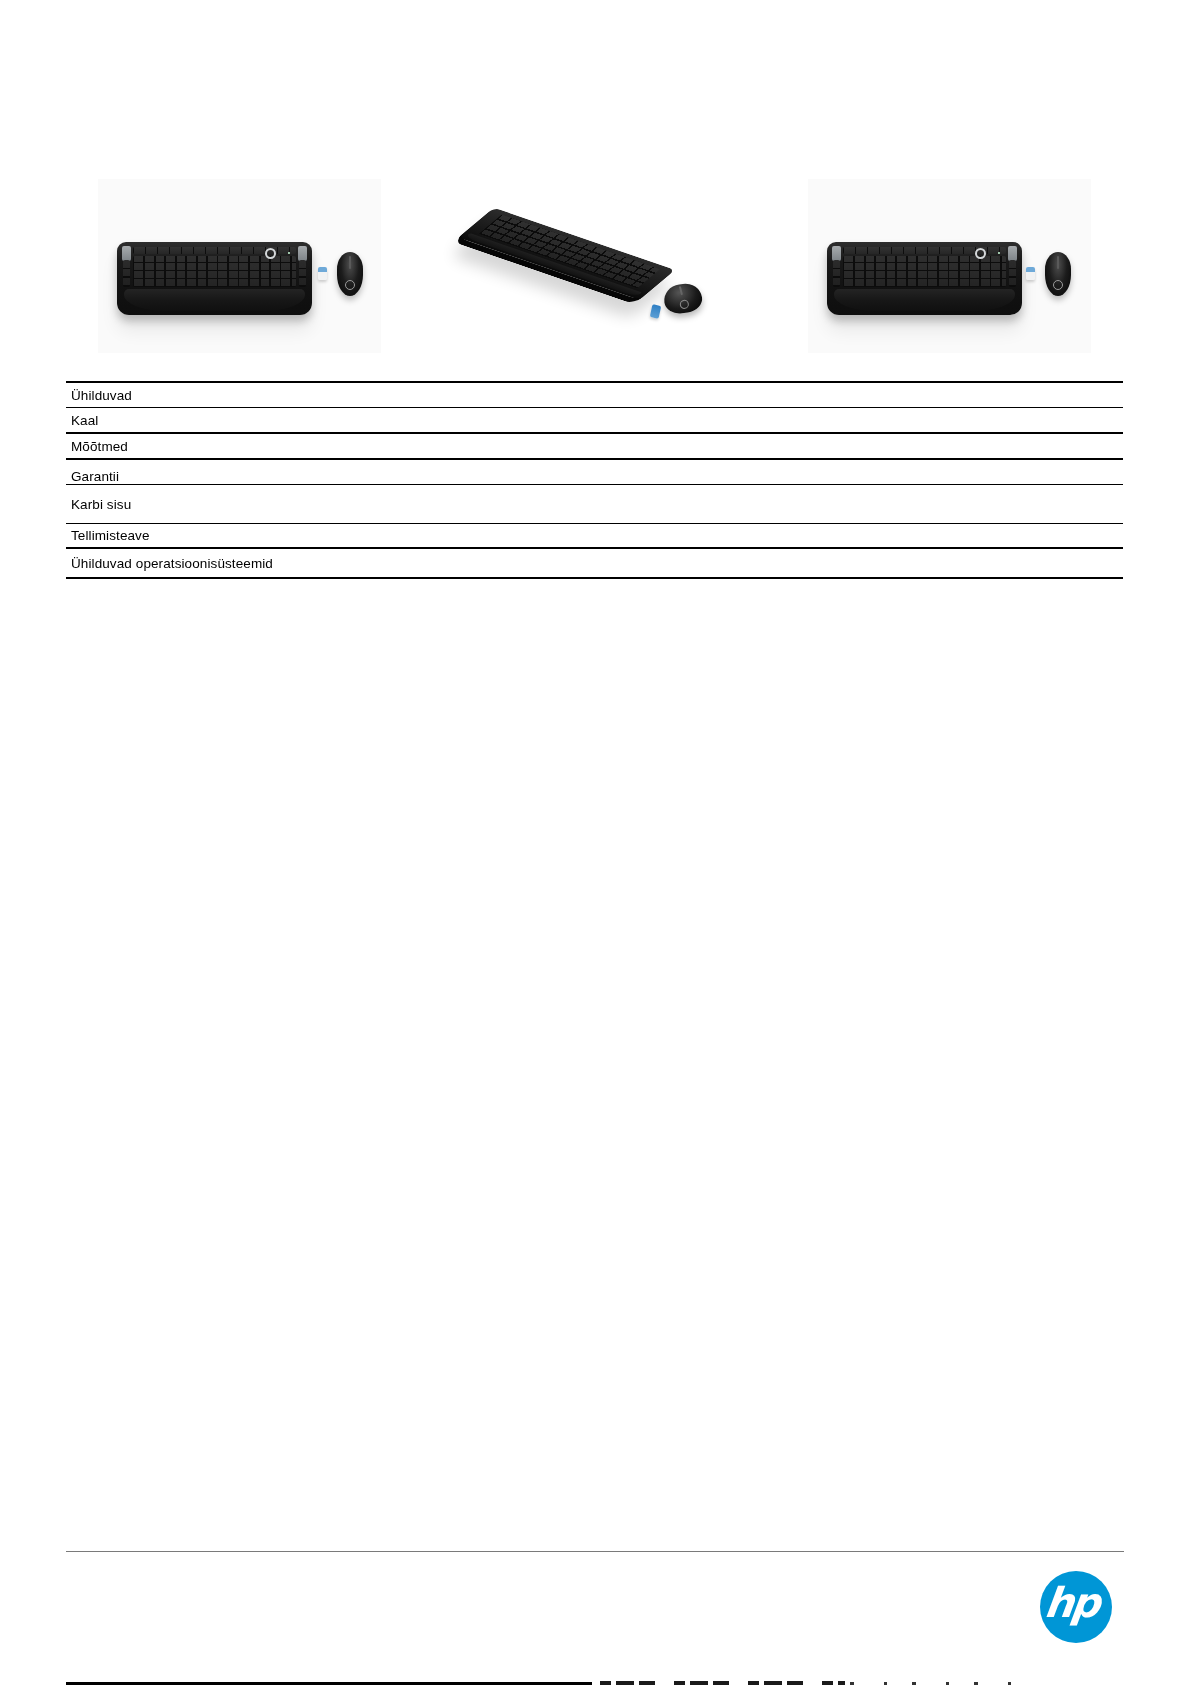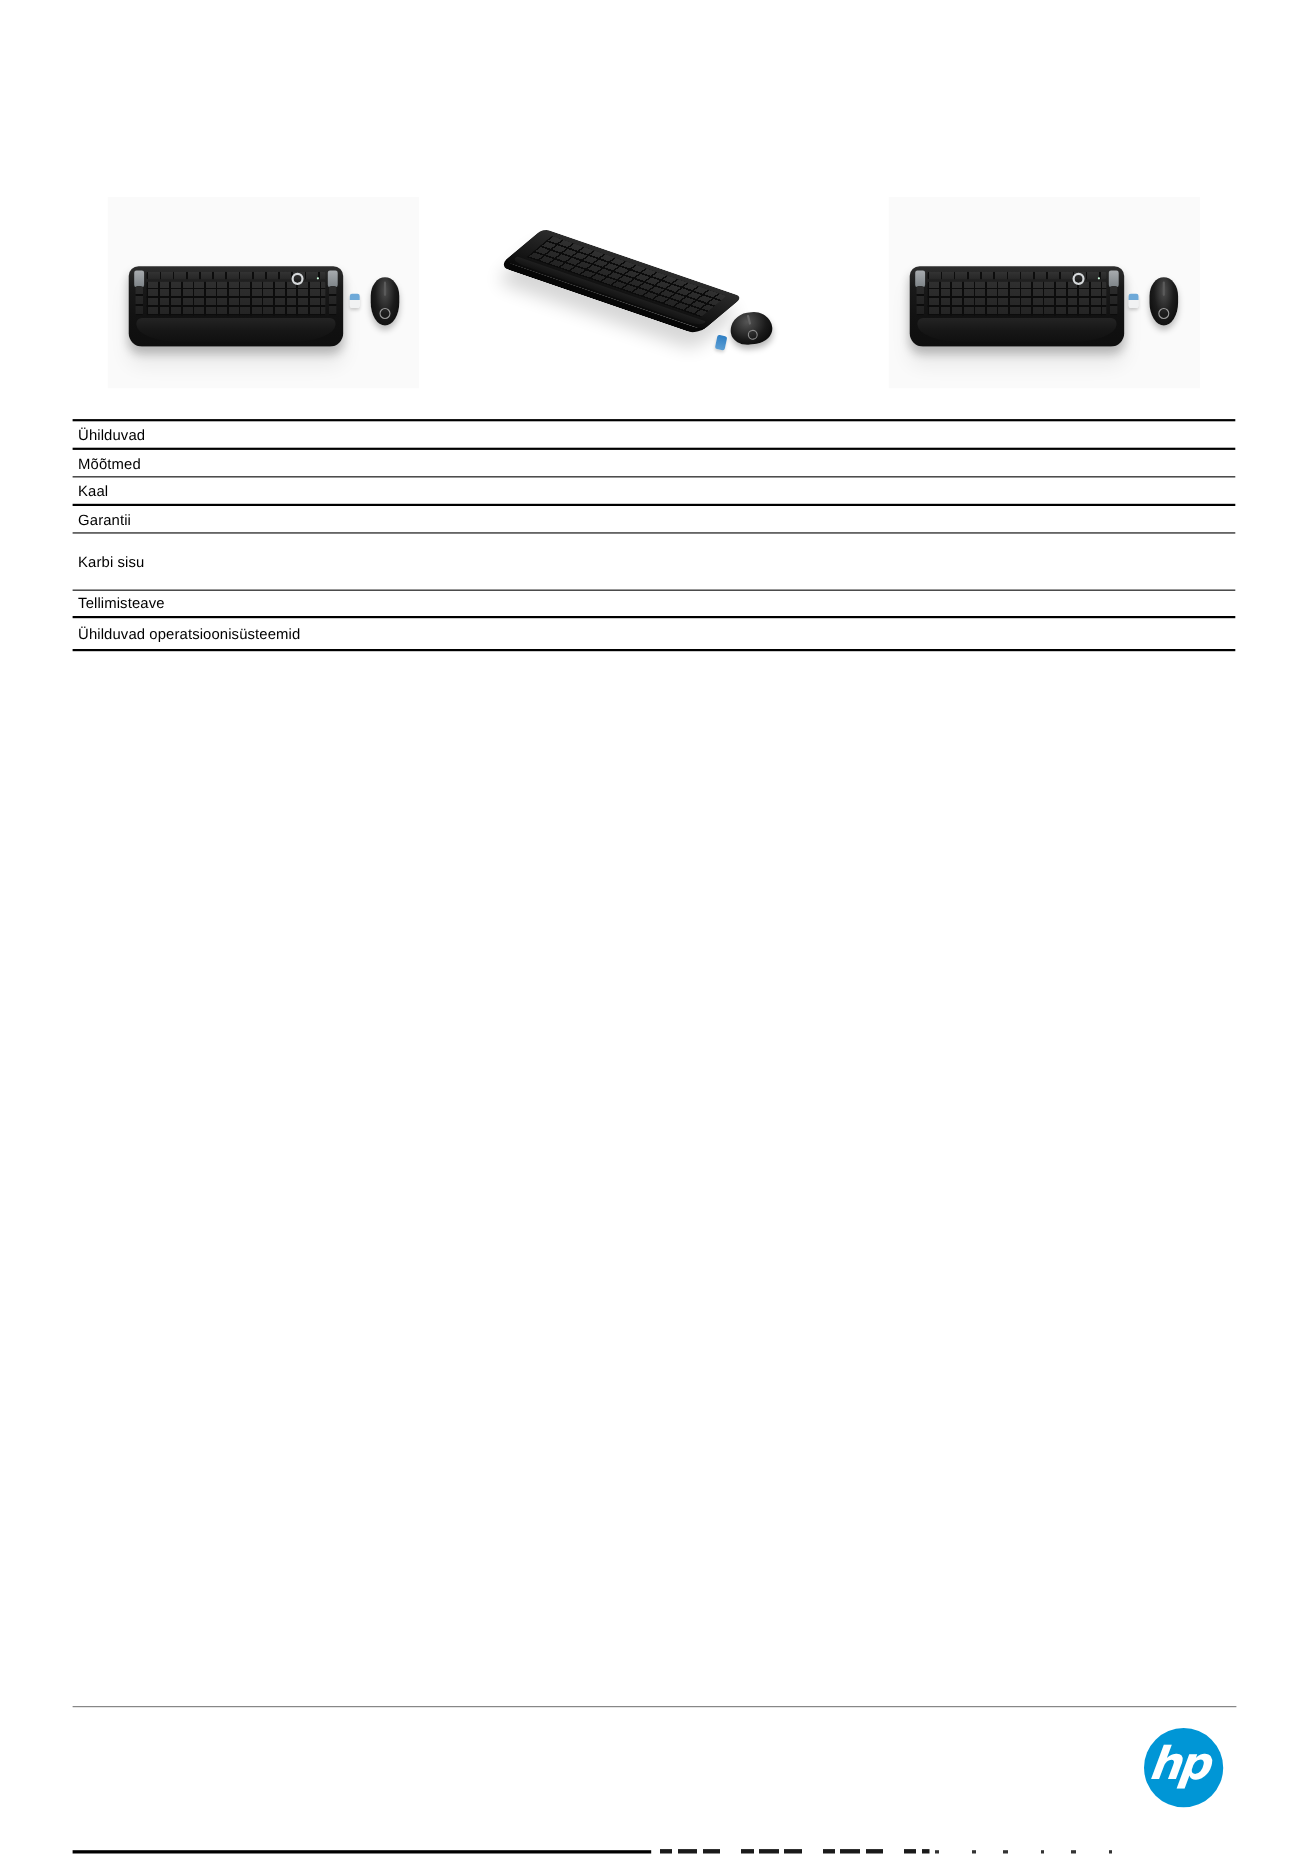--- a/index.html
+++ b/index.html
@@ -217,33 +217,33 @@
   </div>
   <div class="dongle" style="left:218px; top:88px;"></div>
   <div class="mouse" style="left:237px; top:73px;"></div>
 </div>
 
 <div class="spec-table" id="spec-table">
   <div class="spec-row" style="height: 26px; border-top-width: 2px;">
     <span class="label">Ühilduvad</span>
   </div>
 
+  <div class="spec-row" style="height: 25px; border-top-width: 1px;">
+    <span class="label">Kaal</span>
+  </div>
+
   <div class="spec-row" style="height: 26px; border-top-width: 2px;">
     <span class="label">Mõõtmed</span>
   </div>
 
-  <div class="spec-row" style="height: 25px; border-top-width: 1px;">
-    <span class="label">Kaal</span>
-  </div>
-
-  <div class="spec-row" style="height: 26px; border-top-width: 2px;">
+  <div class="spec-row" style="height: 26px; border-top-width: 2px; align-items: flex-end;">
     <span class="label">Garantii</span>
   </div>
 
-  <div class="spec-row" style="height: 52px; border-top-width: 1px;">
+  <div class="spec-row" style="height: 39px; border-top-width: 1px;">
     <span class="label">Karbi sisu</span>
   </div>
 
 
 
   <div class="spec-row" style="height: 24px; border-top-width: 1px;">
     <span class="label">Tellimisteave</span>
   </div>
 
   <div class="spec-row" style="height: 30px; border-top-width: 2px;">

